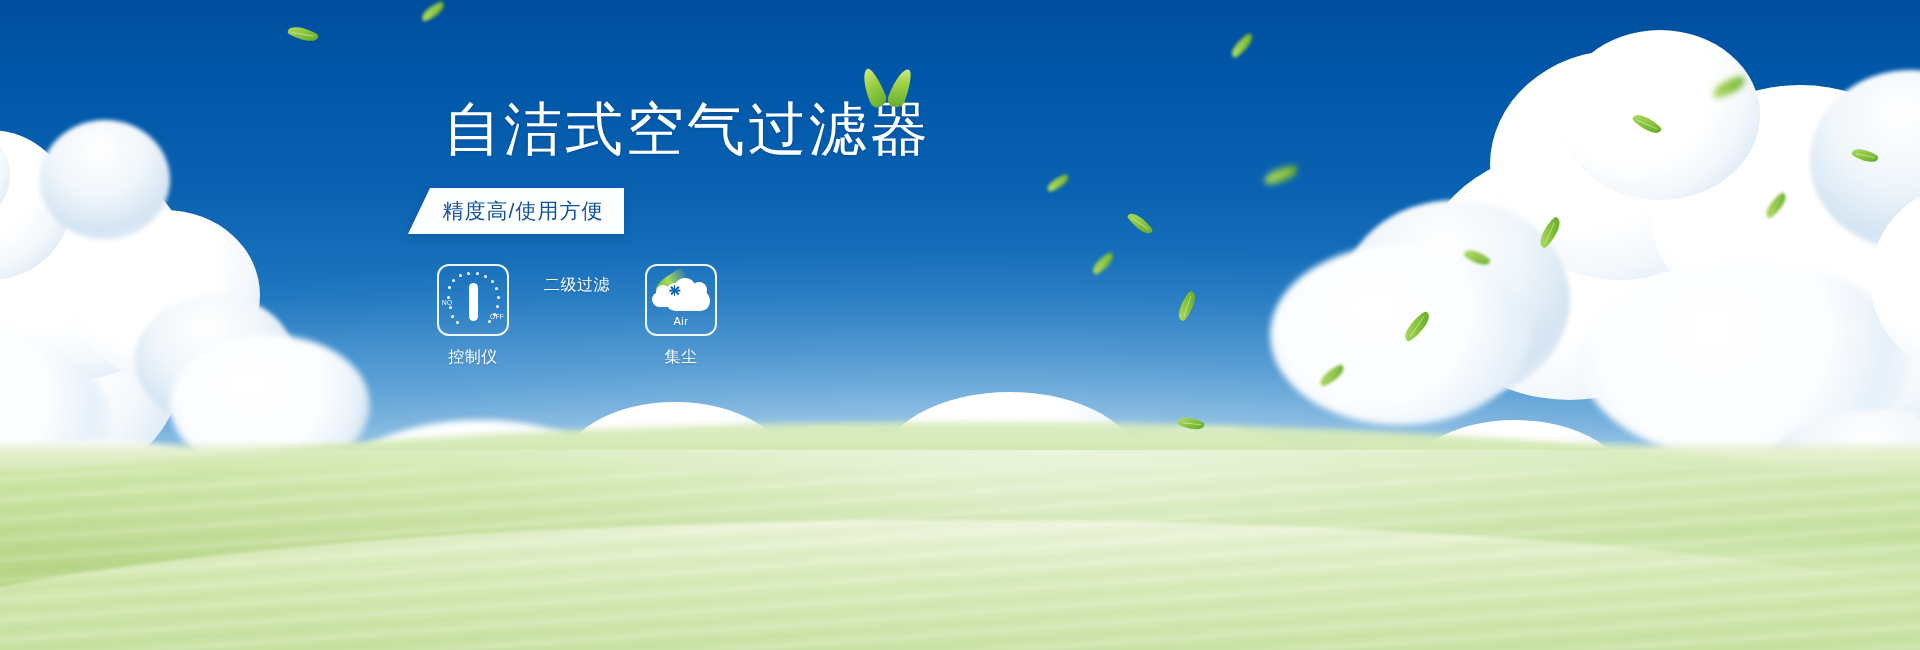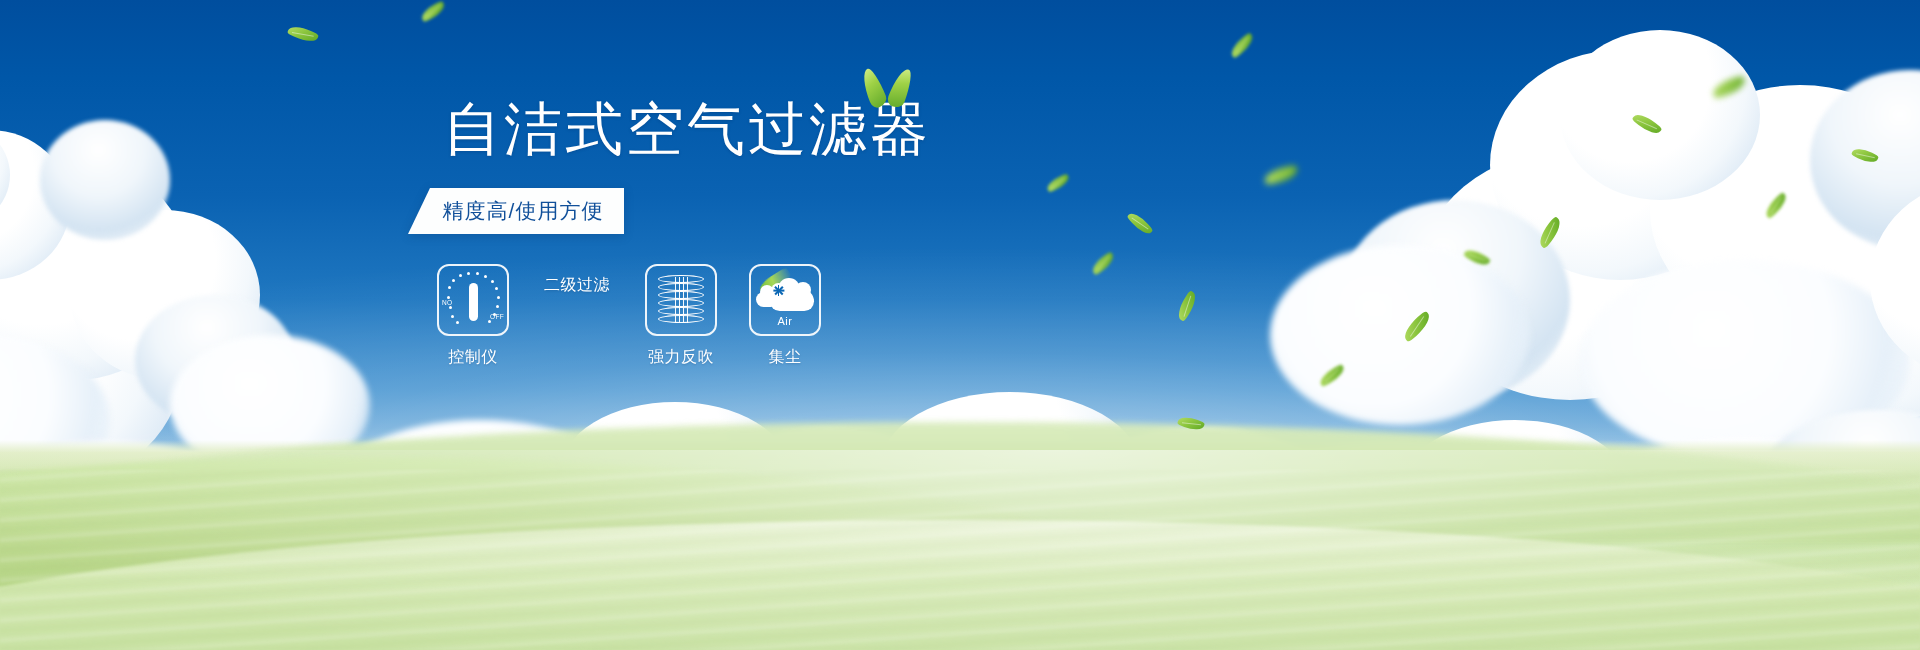--- a/index.html
+++ b/index.html
@@ -451,34 +451,20 @@
             <span class="gauge-dot" style="left:45px; top:48px;"></span>
           </div>
         </div>
         <div class="feature-label">控制仪</div>
       </div>
 
       <div class="feature">
         <div class="feature-label">二级过滤</div>
       </div>
 
-      <div class="feature">
-        <div class="feature-box">
-          <div class="coil">
-            <span class="coil-core"></span>
-            <span class="coil-ring" style="top:0px;"></span>
-            <span class="coil-ring" style="top:8px;"></span>
-            <span class="coil-ring" style="top:16px;"></span>
-            <span class="coil-ring" style="top:24px;"></span>
-            <span class="coil-ring" style="top:32px;"></span>
-            <span class="coil-ring" style="top:40px;"></span>
-          </div>
-        </div>
-        <div class="feature-label">强力反吹</div>
-      </div>
 
 
       <div class="feature">
         <div class="feature-box">
           <div class="cloudicon">
             <span class="ci-streak"></span>
             <span class="ci-big"></span>
             <span class="ci-small"></span>
             <span class="ci-sun"></span>
             <span class="ci-rays">

